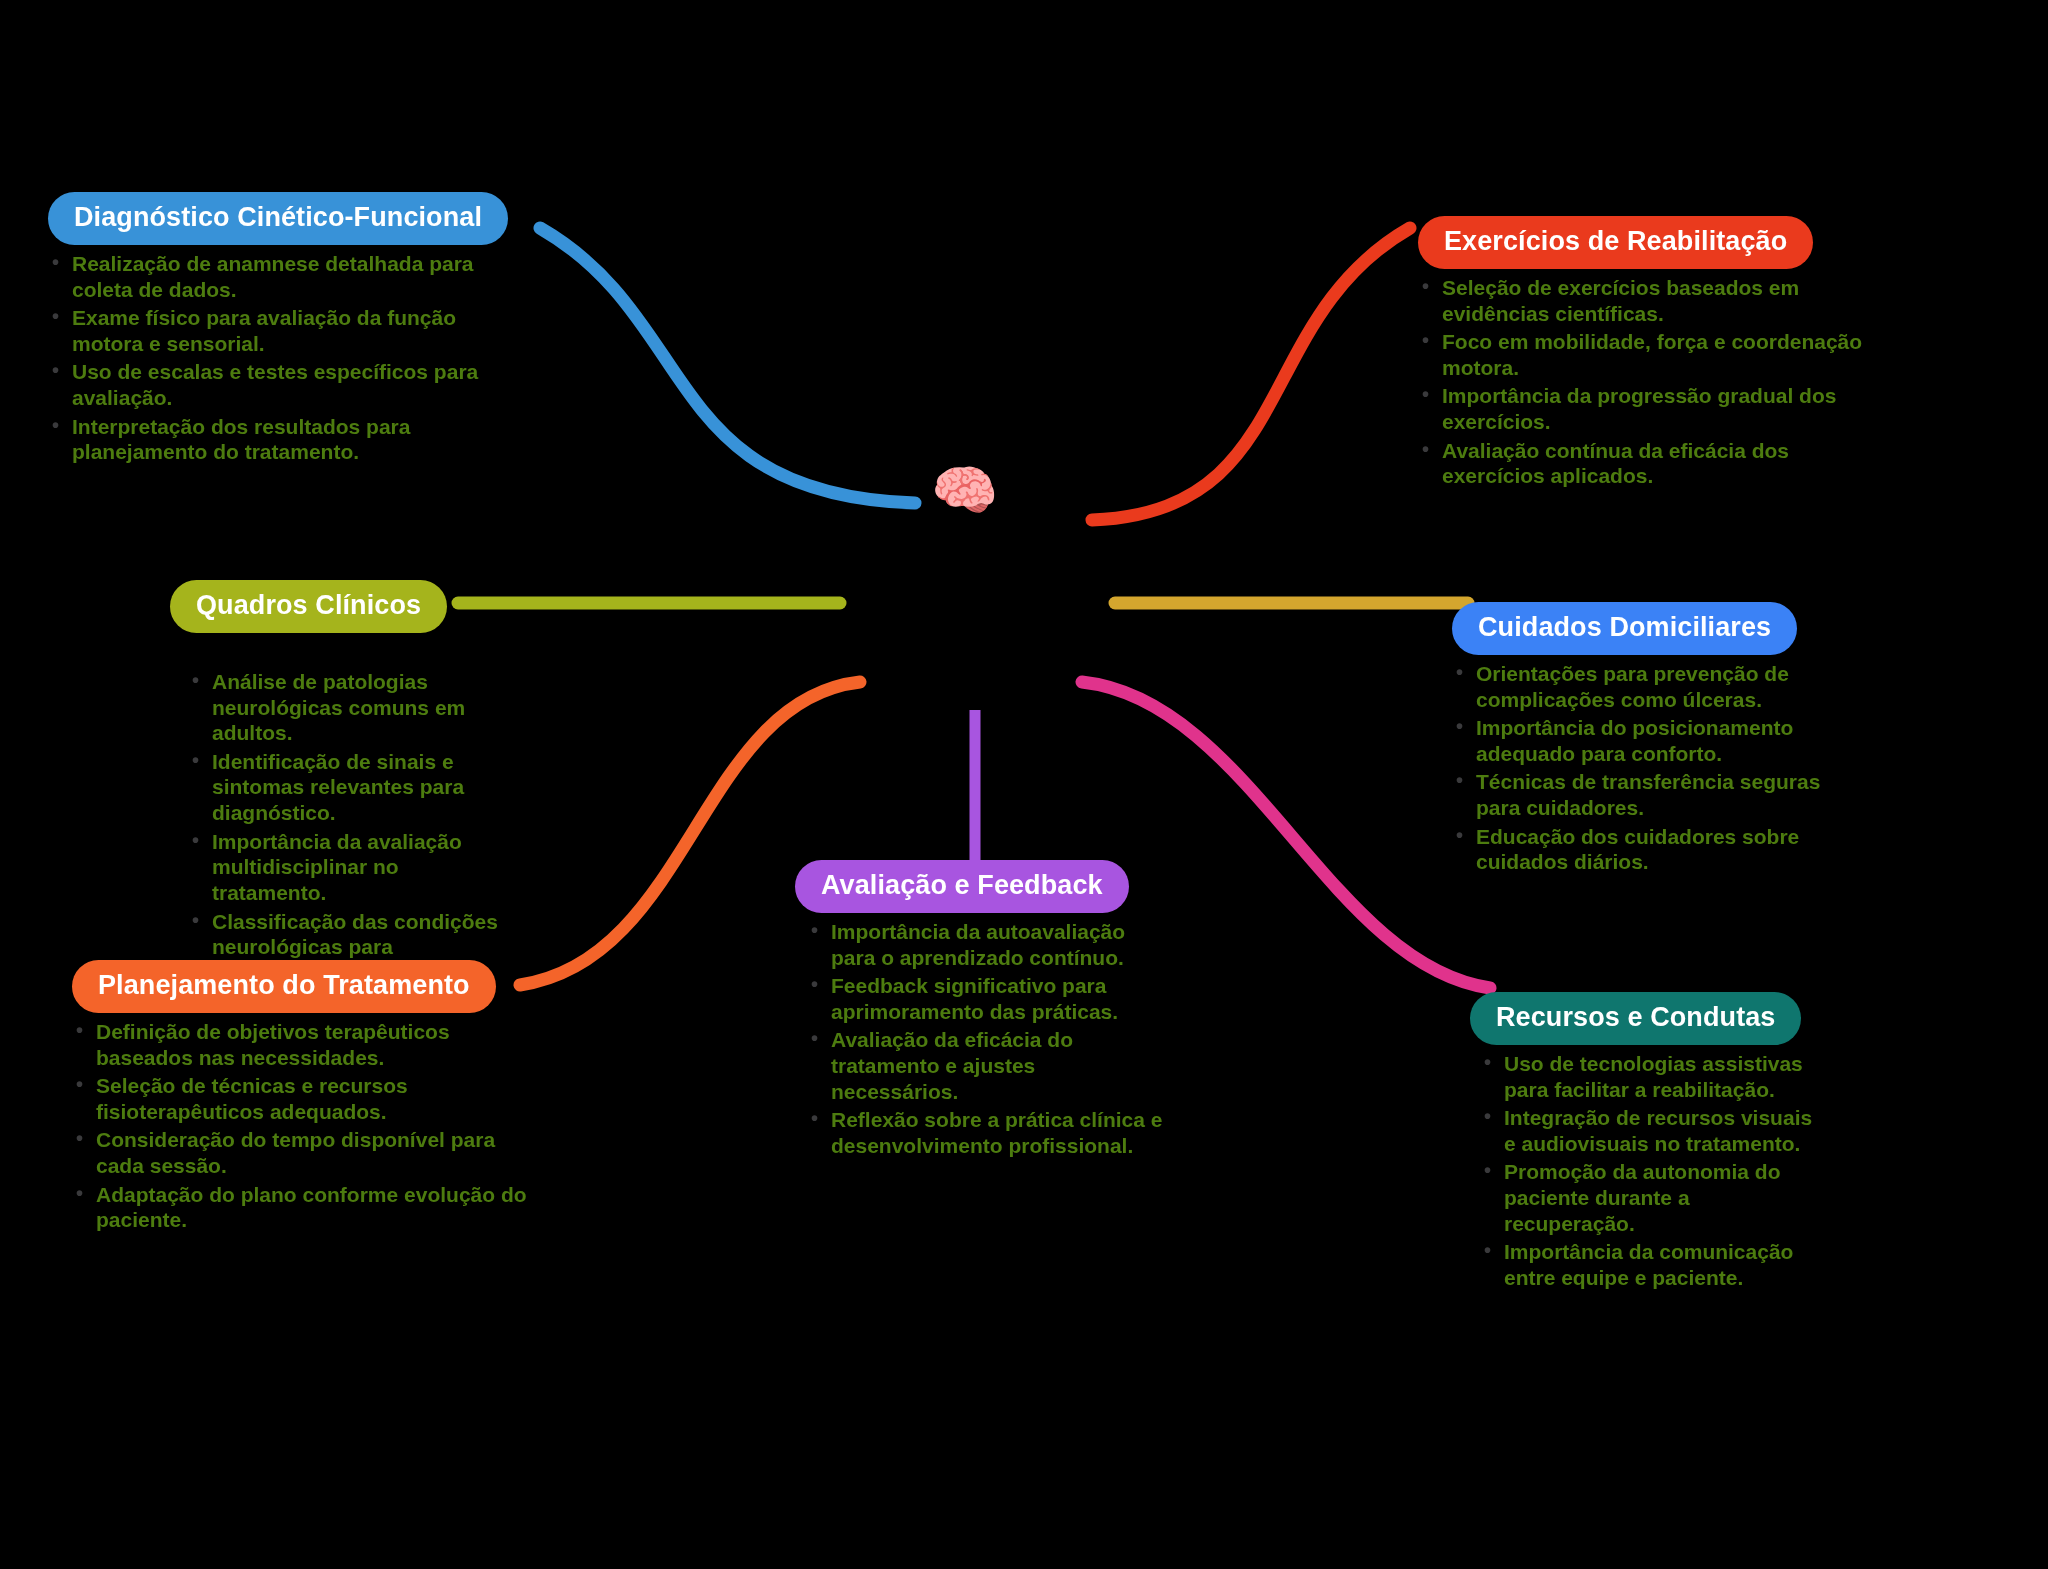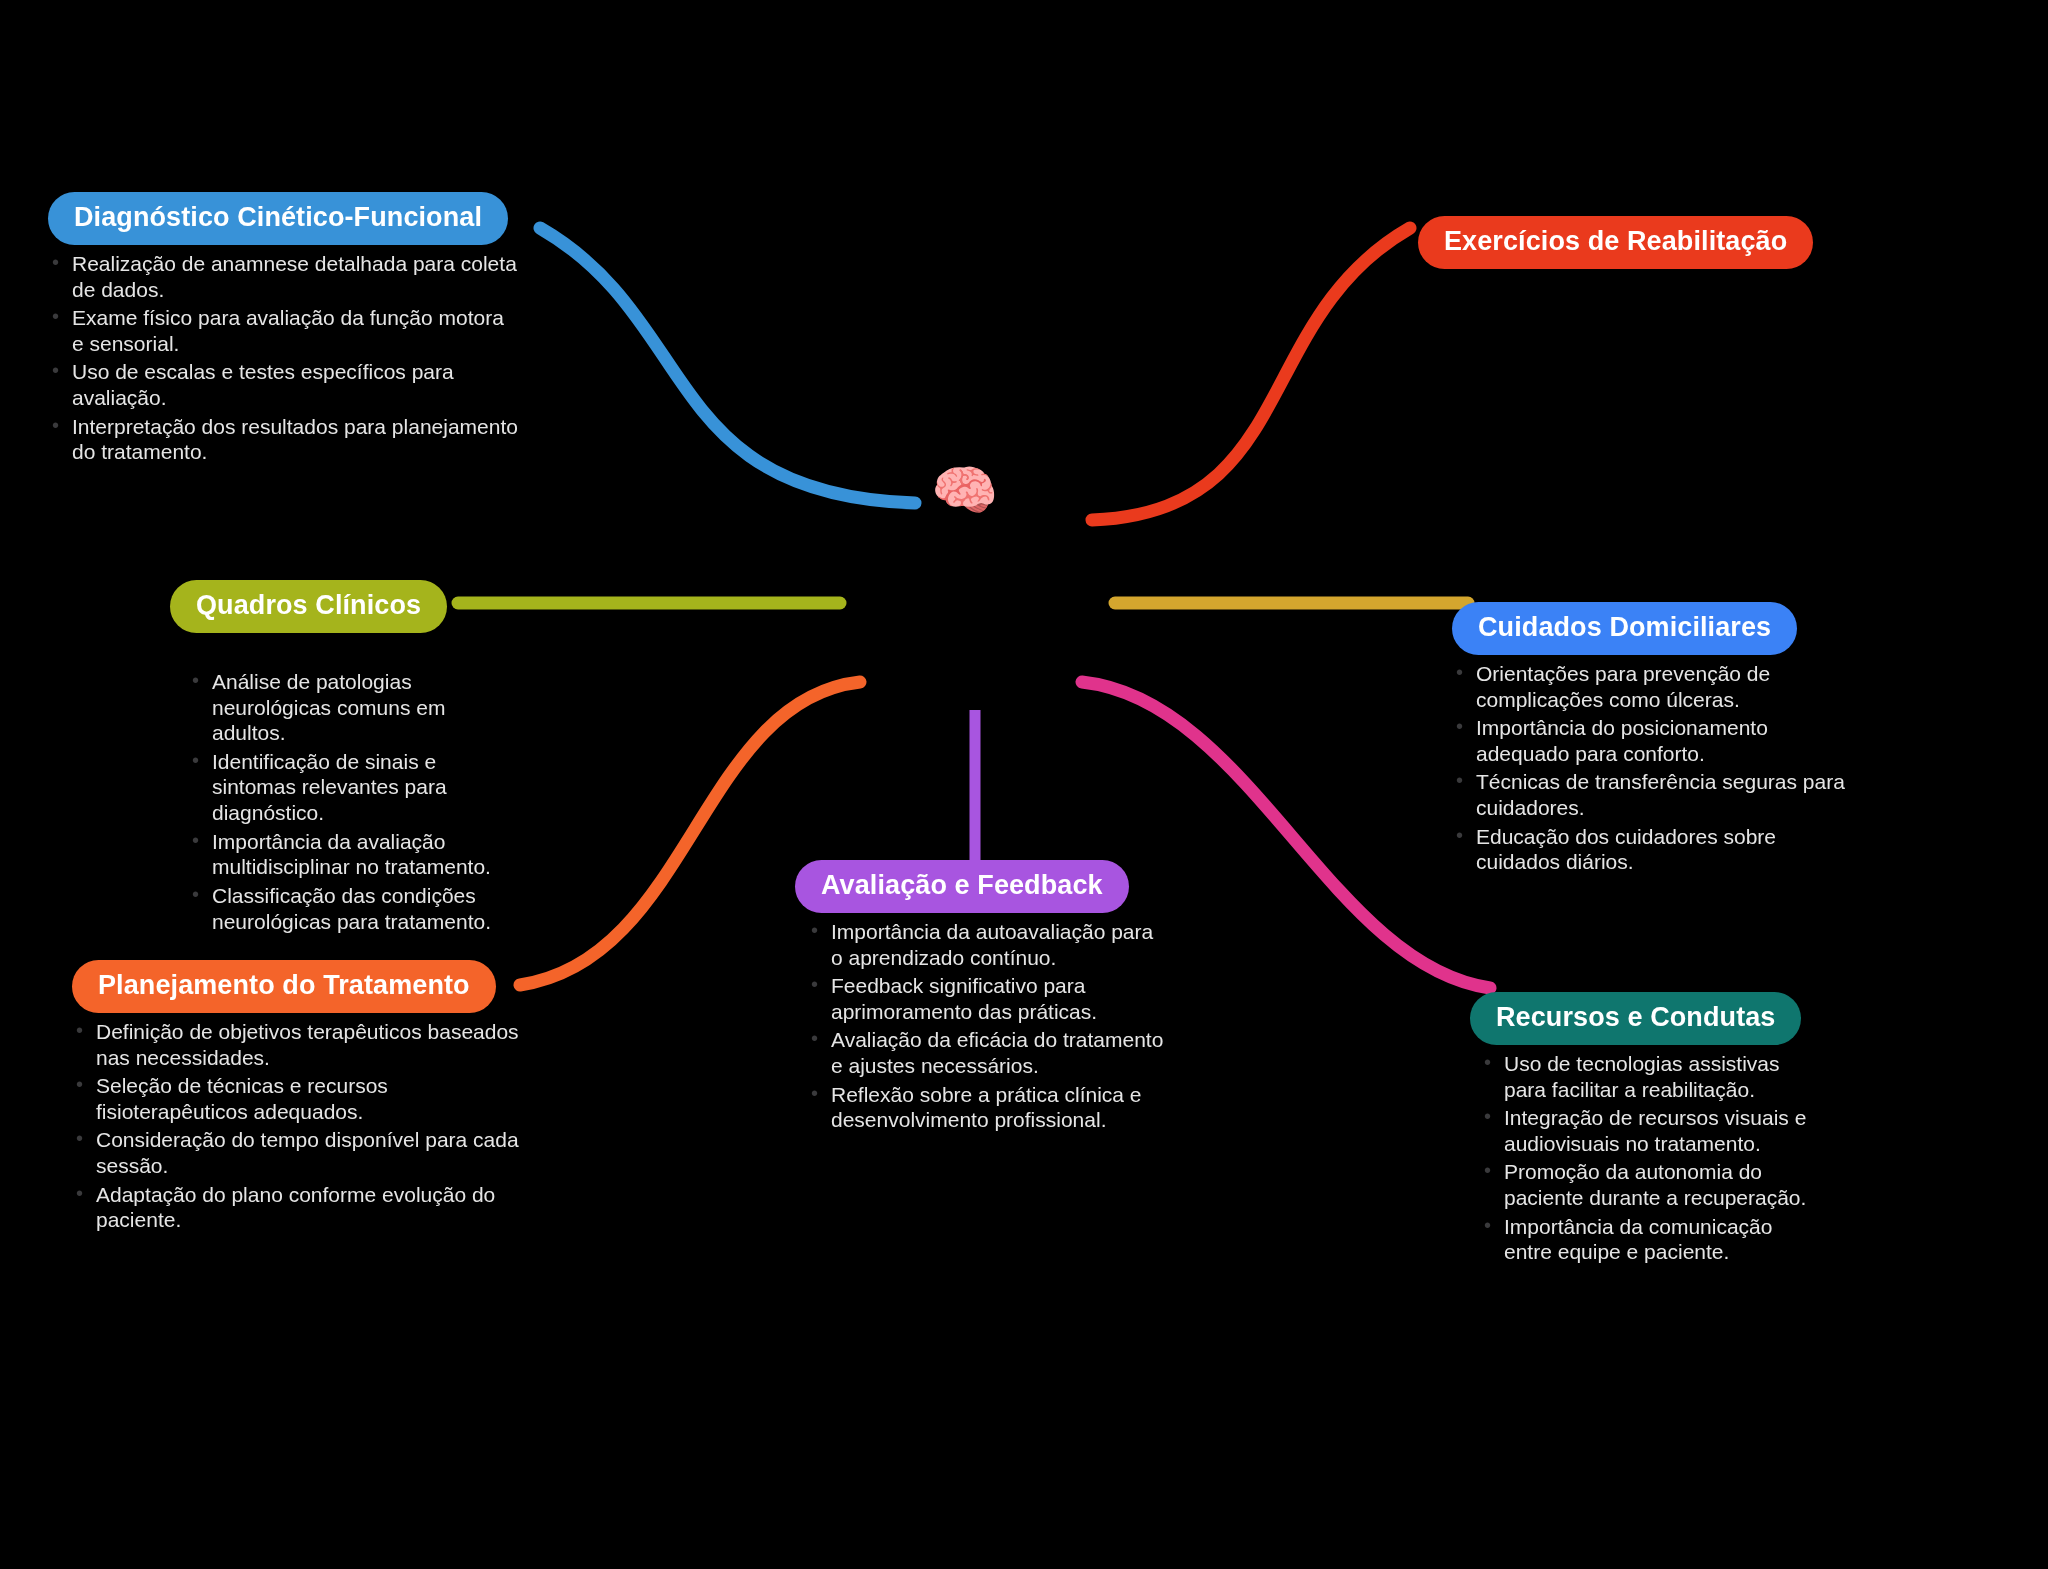--- a/index.html
+++ b/index.html
@@ -44,24 +44,24 @@
   }
   .pill-wrap { display: block; }
   .pill-wrap.right { text-align: left; margin-top: 24px; }
   ul.bullets {
     list-style: none;
     margin: 6px 0 0 0;
     padding: 0;
   }
   ul.bullets li {
     position: relative;
-    color: #e5e5e5;
+    color: #4d7c0f;
     font-size: 21px;
     line-height: 1.22;
-    font-weight: normal;
+    font-weight: bold;
     padding-left: 24px;
     margin-bottom: 3px;
   }
   ul.bullets li::before {
     content: "\2022";
     position: absolute;
     left: 4px;
     top: -1px;
     color: #3a3a3c;
     font-size: 20px;
@@ -126,20 +126,26 @@
       <li>Exame físico para avaliação da função motora e sensorial.</li>
       <li>Uso de escalas e testes específicos para avaliação.</li>
       <li>Interpretação dos resultados para planejamento do tratamento.</li>
     </ul>
   </div>
 
   <div class="node" id="node-exercicios">
     <span class="pill-wrap right">
       <span class="pill" style="background:#ea3a1d">Exercícios de Reabilitação</span>
     </span>
+    <ul class="bullets">
+      <li>Seleção de exercícios baseados em evidências científicas.</li>
+      <li>Foco em mobilidade, força e coordenação motora.</li>
+      <li>Importância da progressão gradual dos exercícios.</li>
+      <li>Avaliação contínua da eficácia dos exercícios aplicados.</li>
+    </ul>
   </div>
 
   <div class="node" id="node-quadros">
     <span class="pill-wrap">
       <span class="pill" style="background:#a5b41c">Quadros Clínicos</span>
     </span>
     <ul class="bullets">
       <li>Análise de patologias neurológicas comuns em adultos.</li>
       <li>Identificação de sinais e sintomas relevantes para diagnóstico.</li>
       <li>Importância da avaliação multidisciplinar no tratamento.</li>

